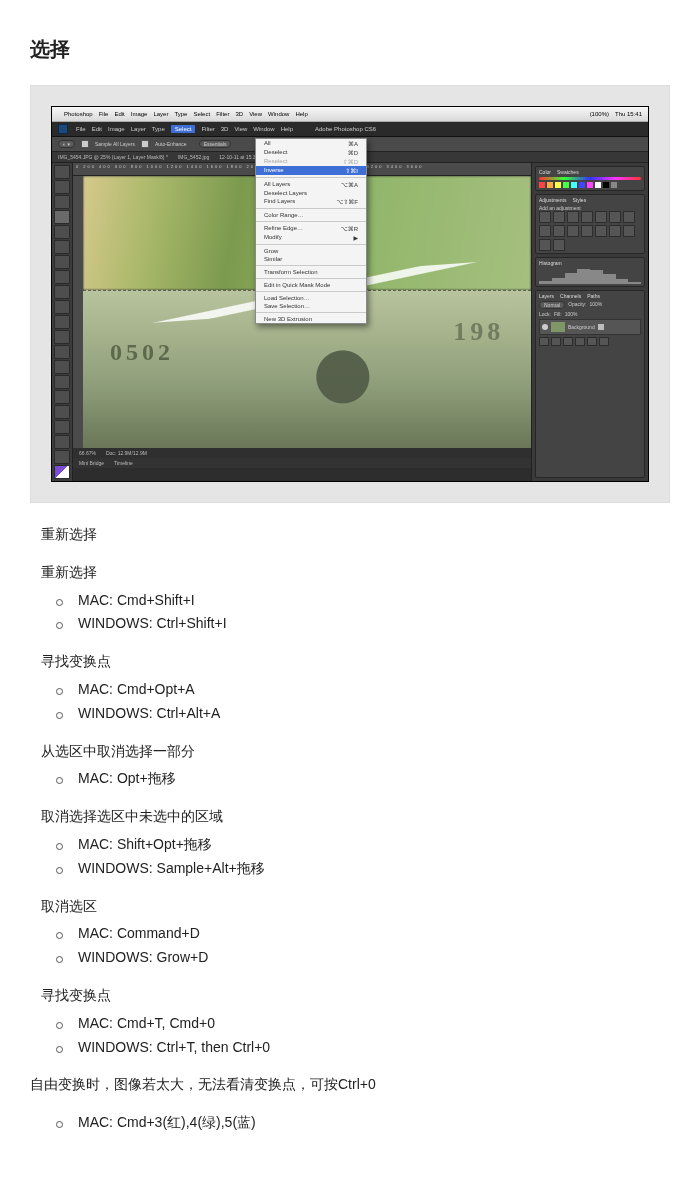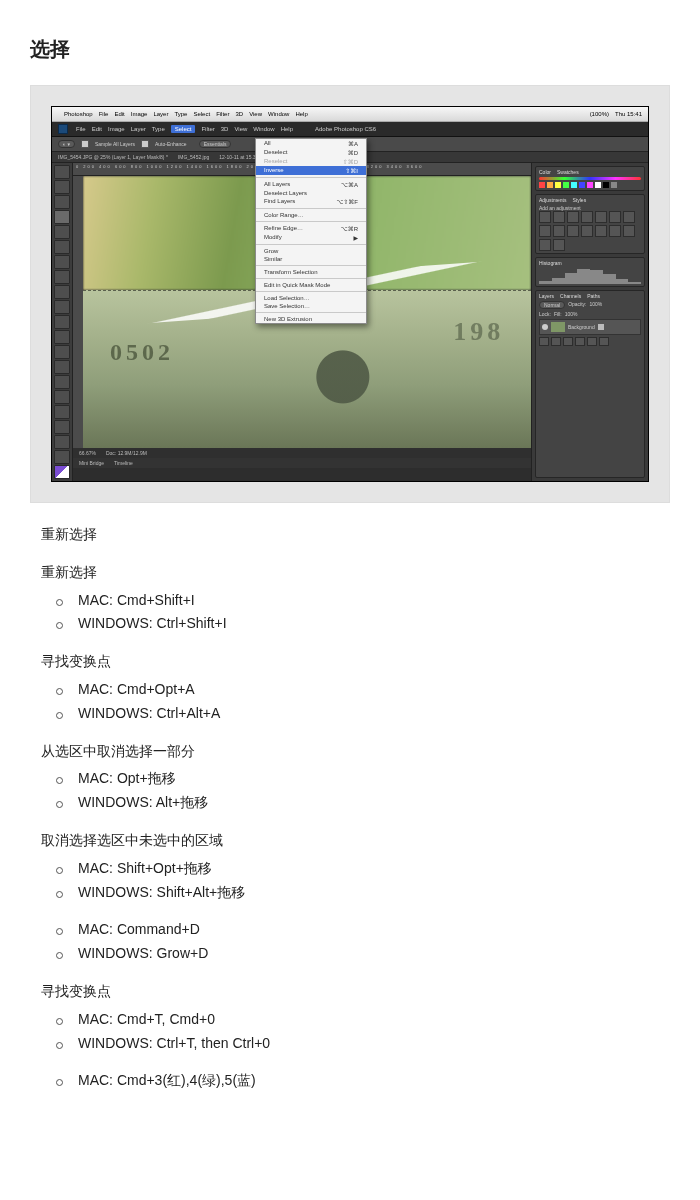--- a/index.html
+++ b/index.html
@@ -362,42 +362,43 @@
         <p class="group-title">寻找变换点</p>
         <ul class="kb">
           <li>MAC: Cmd+Opt+A</li>
           <li>WINDOWS: Ctrl+Alt+A</li>
         </ul>
       </div>
       <div class="group">
         <p class="group-title">从选区中取消选择一部分</p>
         <ul class="kb">
           <li>MAC: Opt+拖移</li>
-          <li>WINDOWS: Alt+拖移</li>
         </ul>
       </div>
       <div class="group">
         <p class="group-title">取消选择选区中未选中的区域</p>
         <ul class="kb">
           <li>MAC: Shift+Opt+拖移</li>
-          <li>WINDOWS: Shift+Alt+拖移</li>
-        </ul>
-      </div>
-      <div class="group">
+          <li>WINDOWS: Sample+Alt+拖移</li>
+        </ul>
+      </div>
+      <div class="group">
+        <p class="group-title">取消选区</p>
         <ul class="kb">
           <li>MAC: Command+D</li>
           <li>WINDOWS: Grow+D</li>
         </ul>
       </div>
       <div class="group">
         <p class="group-title">寻找变换点</p>
         <ul class="kb">
           <li>MAC: Cmd+T, Cmd+0</li>
           <li>WINDOWS: Ctrl+T, then Ctrl+0</li>
         </ul>
       </div>
+      <p class="note">自由变换时，图像若太大，无法看清变换点，可按Ctrl+0</p>
       <div class="group">
         <ul class="kb">
           <li>MAC: Cmd+3(红),4(绿),5(蓝)</li>
         </ul>
       </div>
     </div>
 </div>
 
 </body></html>

